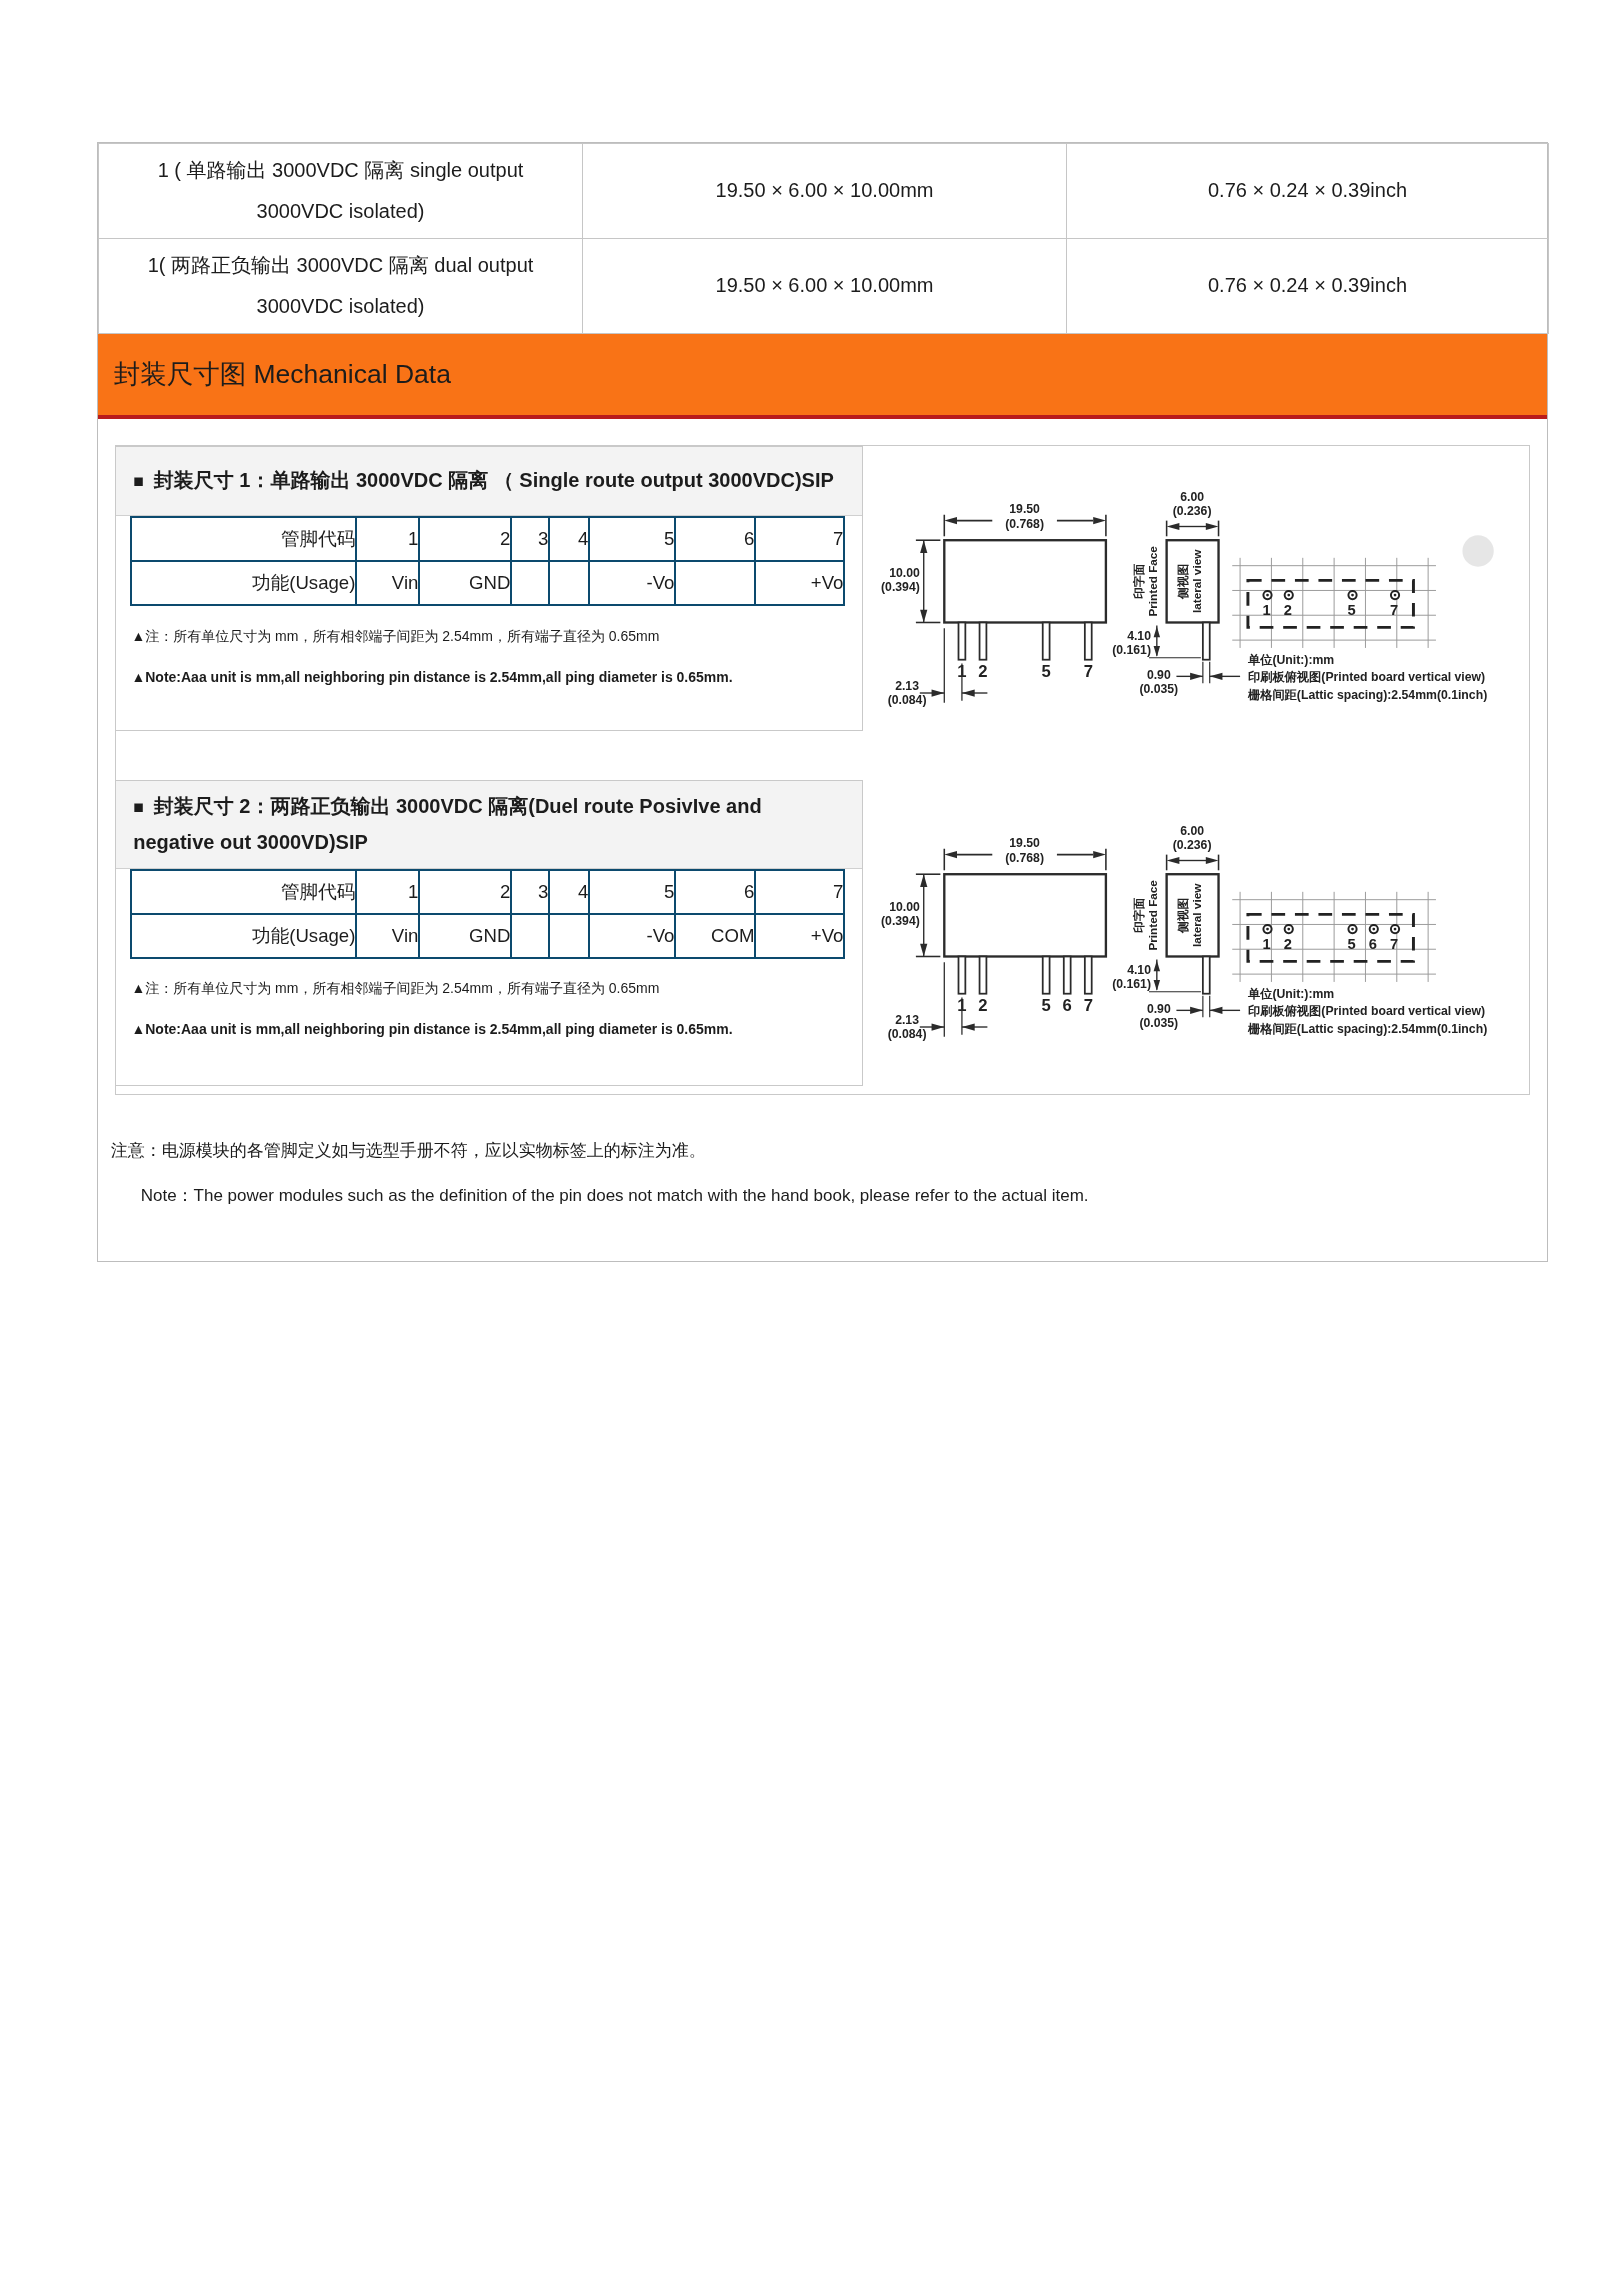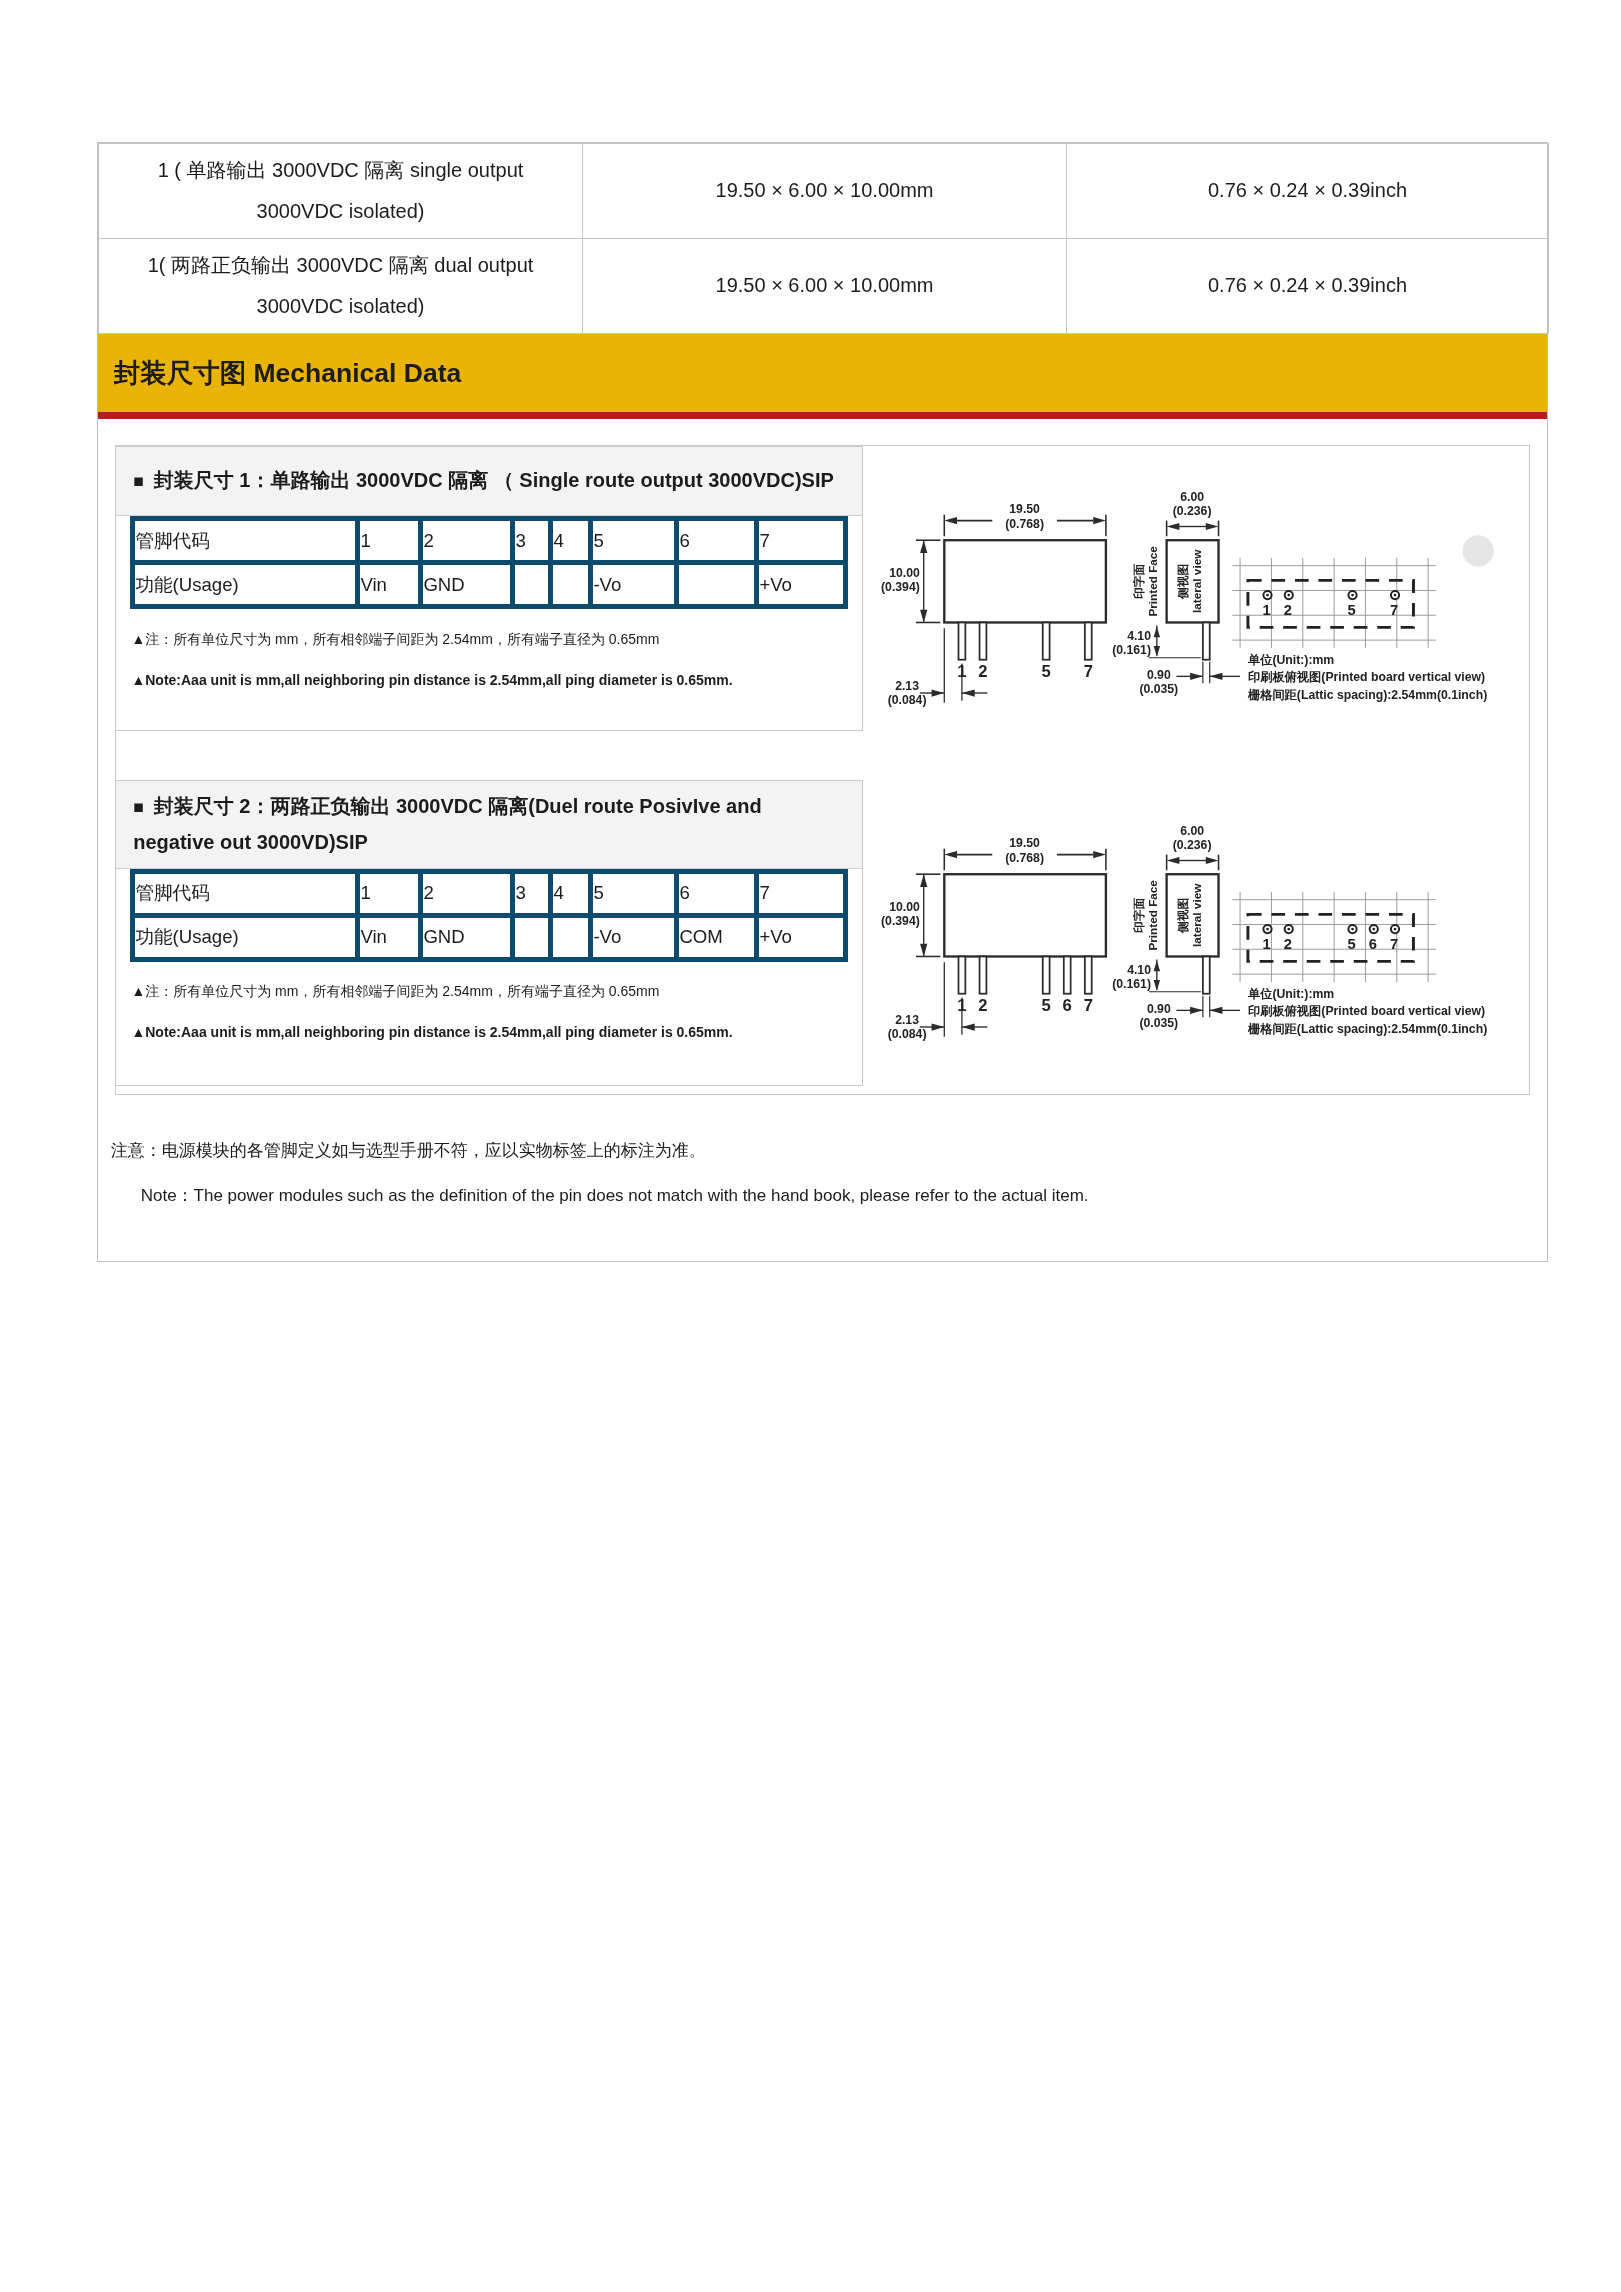--- a/index.html
+++ b/index.html
@@ -11,42 +11,42 @@
   .container {
     position:absolute; left:97px; top:142px; width:1451px; height:1120px;
     border:1px solid #bdbdbd; background:#fff;
   }
   .top-table { width:100%; border-collapse:collapse; table-layout:fixed; }
   .top-table td { border:1px solid #c6c6c6; font-size:20px; vertical-align:middle; }
   .top-table tr { height:85px; }
   .top-table td.lbl { padding:5.9px 13.7px; line-height:41px; text-align:center; }
   .top-table td.val { text-align:center;margin-top:8px; }
   .section-header {
-    height:85px; background:#eab308; border-bottom:7px solid #b91c1c;
+    height:85px; background:#f97316; border-bottom:4px solid #b91c1c;
     display:flex; align-items:center; padding-left:15.7px;
-    font-weight:bold; font-size:26.5px;
+    font-weight:normal; font-size:26.5px;
   }
   .bigbox {
     position:absolute; left:16.7px; top:302px; width:1415px; height:650px;
     border:1px solid #c9c9c9; background:#fff;padding-left:46px;
   }
   .pkg { position:absolute; left:-1px; width:1415px; }
   .pkg-left {
     position:absolute; left:0; top:0; width:748px;
     border:1px solid #c9c9c9; background:#fff;
   }
   .pkg-title {
     background:#f3f3f3; border-bottom:1px solid #d0d0d0;
     padding:7.8px 17.6px; min-height:69px; display:flex; align-items:center;
     font-weight:bold; font-size:20px; line-height:35px;
   }
   .pkg-title .ttl { display:inline; }
   .bullet { margin-right:9.8px; font-size:17.6px; }
   .pin-table { border-collapse:collapse; table-layout:fixed; width:715px; margin-left:14.7px; }
-  .pin-table td { border:5px solid #0c4a6e; height:44px; text-align:left; font-size:18.6px; }
+  .pin-table td { border:2px solid #0c4a6e; height:44px; text-align:right; font-size:18.6px; }
   .pkg-notes { padding:9.8px 15.7px 0 15.7px; font-size:14px; line-height:41px; }
   .note-cn { white-space:nowrap; }
   .note-en { text-align:justify; font-weight:bold; }
   .drawing { position:absolute; left:748px; top:0; }
   .footer { position:absolute; left:12.7px; top:985px; font-size:17px; line-height:45px; }
   .footer .en { padding-left:30px; }
   svg text { font-family:"Liberation Sans", sans-serif; }
 </style>
 </head>
 <body>

